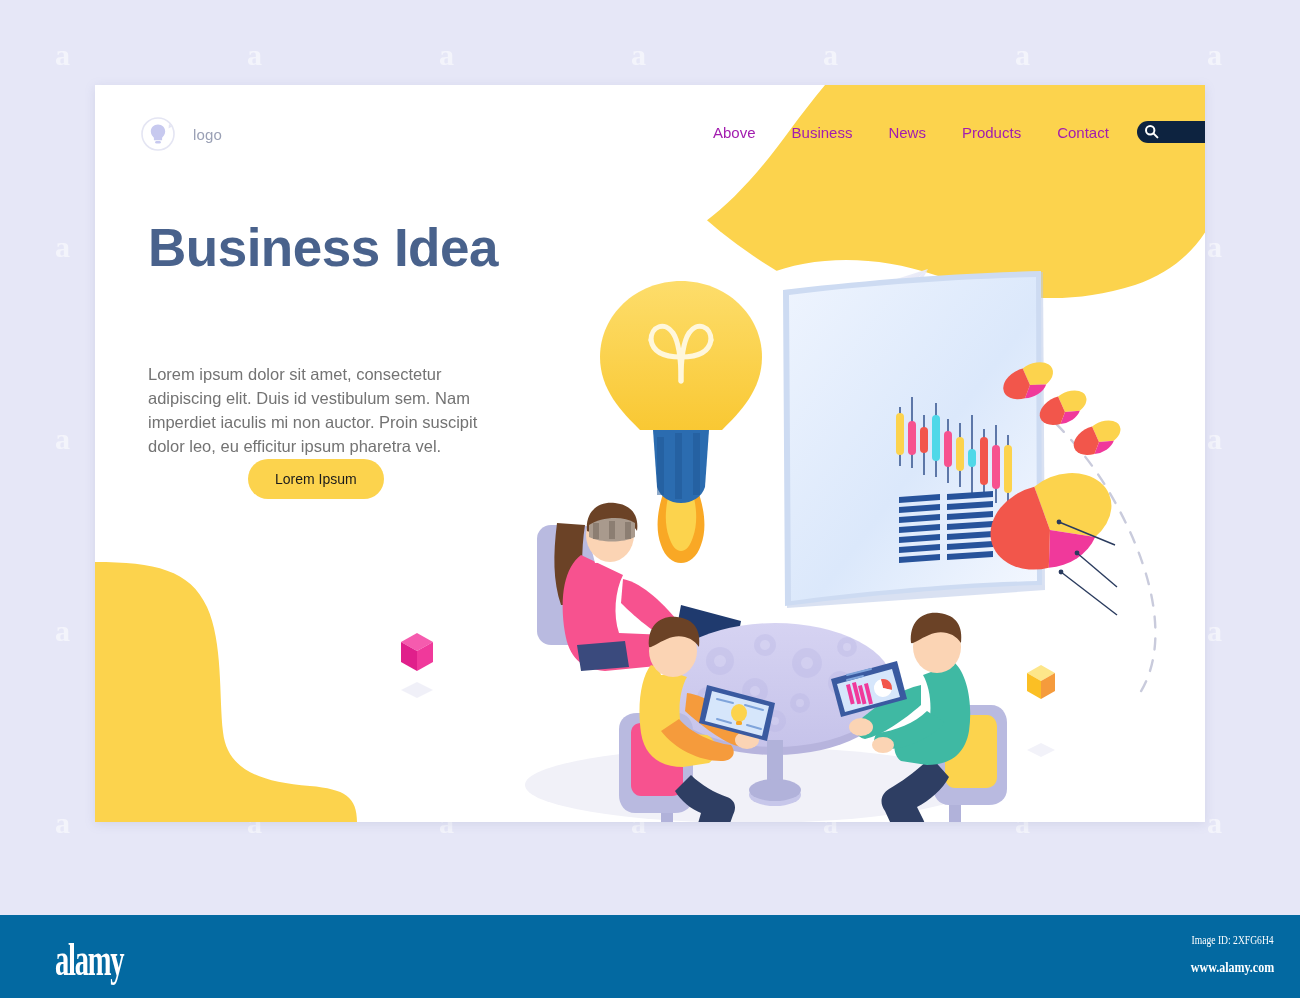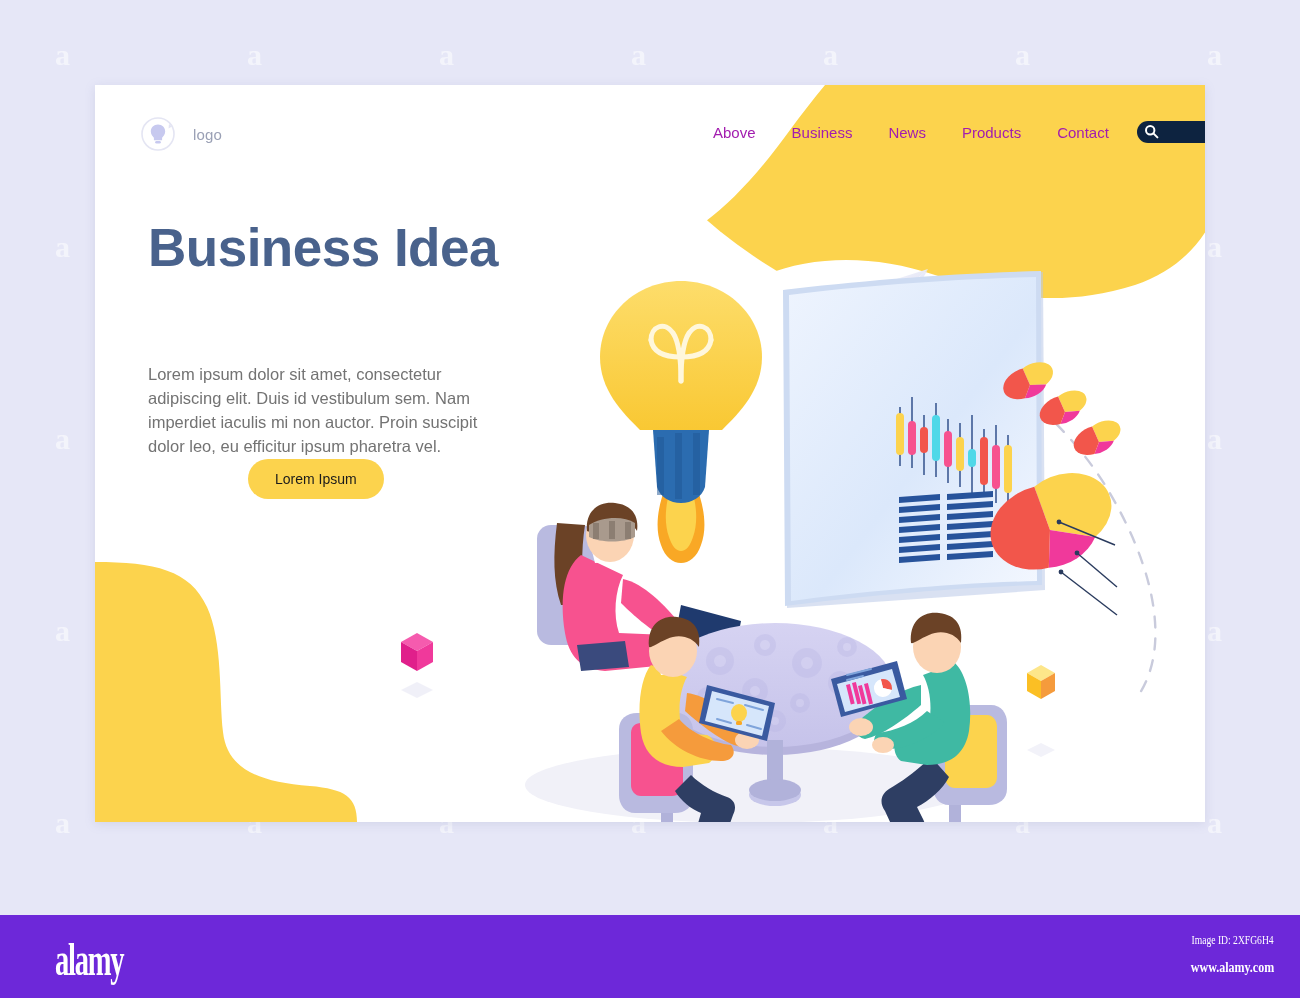--- a/index.html
+++ b/index.html
@@ -454,21 +454,21 @@
       <g>
         <path d="M932 588 L946 580 L960 588 L946 596 Z" fill="#FDE68A"></path>
         <path d="M932 588 L946 596 L946 614 L932 606 Z" fill="#FBBF24"></path>
         <path d="M960 588 L946 596 L946 614 L960 606 Z" fill="#F59B3C"></path>
       </g>
       <path d="M932 665 L946 658 L960 665 L946 672 Z" fill="#f2f2f9"></path>
     </svg>
 
   </div>
 
-  <div style="position:absolute;left:0;top:915px;width:1300px;height:83px;background:#6d28d9;z-index:10;">
+  <div style="position:absolute;left:0;top:915px;width:1300px;height:83px;background:#0369a1;z-index:10;">
     <div style="position:absolute;left:55px;top:18px;color:#fff;font-family:'Liberation Serif',serif;
                 font-weight:bold;font-size:46px;letter-spacing:-2px;transform:scaleX(.62);
                 transform-origin:left center;">alamy</div>
     <div style="position:absolute;right:26px;top:18px;color:#fff;font-size:12px;
                 font-family:'Liberation Serif',serif;transform:scaleX(.8);transform-origin:right center;">Image ID: 2XFG6H4</div>
     <div style="position:absolute;right:26px;top:44px;color:#fff;font-size:15px;font-weight:bold;
                 font-family:'Liberation Serif',serif;transform:scaleX(.8);transform-origin:right center;">www.alamy.com</div>
   </div>
 
 </div>

